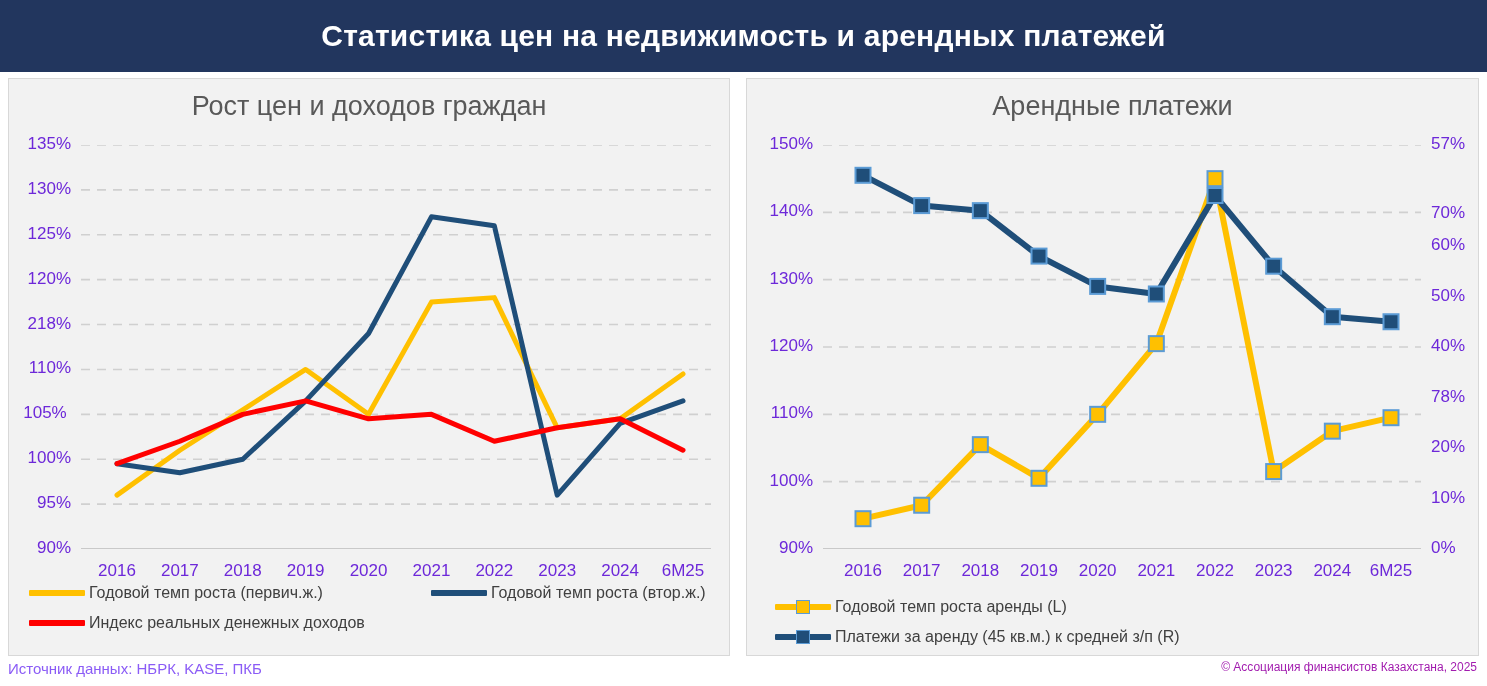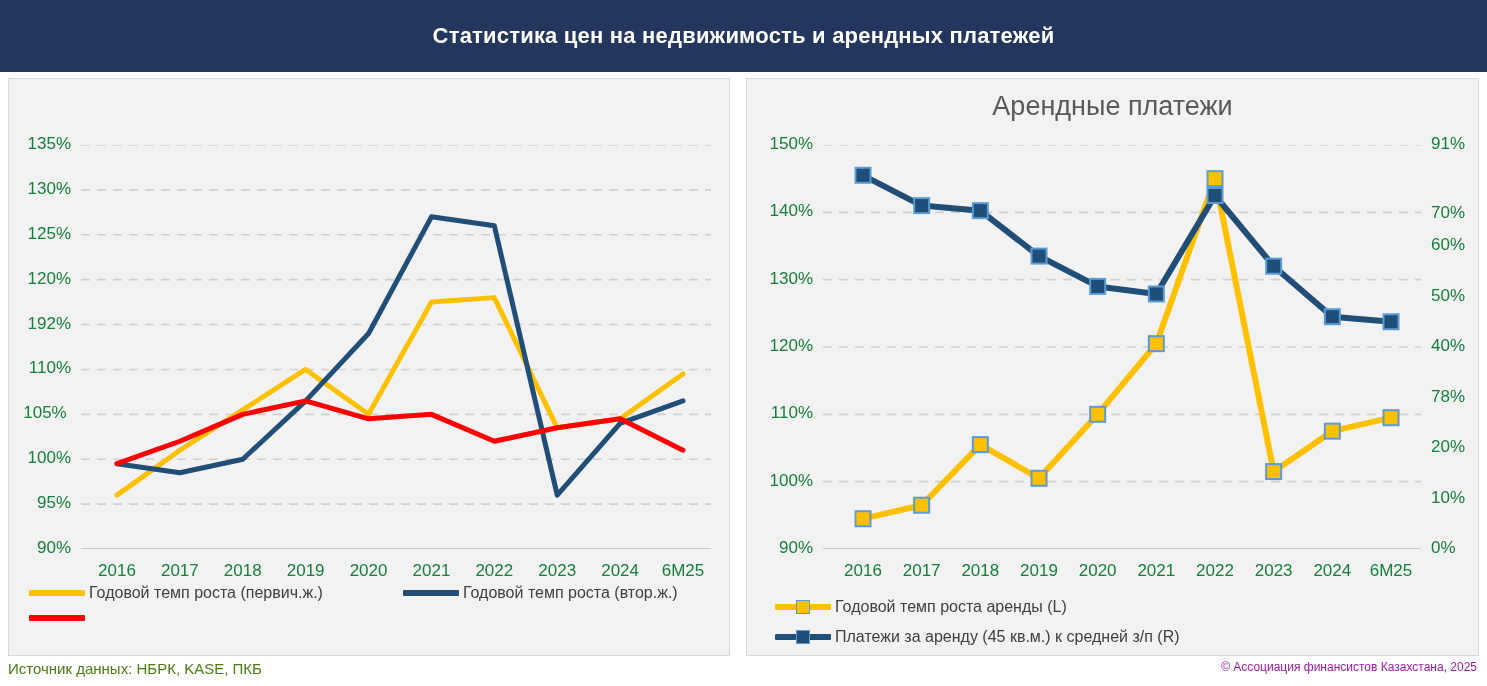--- a/index.html
+++ b/index.html
@@ -5,65 +5,66 @@
   html,body{margin:0;padding:0;}
   body{
     width:1487px;height:686px;background:#ffffff;
     font-family:"Liberation Sans",sans-serif;
     overflow:hidden;position:relative;
   }
   .banner{
     position:absolute;left:0;top:0;width:1487px;height:72px;
     background:#22365e;color:#ffffff;
     display:flex;align-items:center;justify-content:center;
-    font-size:22px;font-weight:700;letter-spacing:.2px;
+    font-size:30px;font-weight:700;letter-spacing:.2px;
   }
   .panels{position:absolute;left:0;top:78px;width:1487px;height:578px;}
   .panel{
     position:absolute;top:0;height:578px;
     background:#f2f2f2;border:1px solid #d8d8d8;box-sizing:border-box;
   }
   #panel-left{left:8px;width:722px;}
   #panel-right{left:746px;width:733px;padding-left:33px;}
   .panel-title{
     position:absolute;left:0;top:12px;width:100%;
     text-align:center;font-size:27px;color:#595959;font-weight:400;
   }
   .plot{position:absolute;}
   .plot svg{display:block;}
   .ylab,.xlab{
-    position:absolute;color:#15803d;font-size:17px;
+    position:absolute;color:#6d28d9;font-size:17px;
     white-space:nowrap;
   }
   .ylab{text-align:right;}
   .ylab.right{text-align:left;}
   .xlab{text-align:center;}
   .legend{position:absolute;font-size:16px;color:#404040;}
   .lg-item{display:flex;align-items:center;white-space:nowrap;}
   .lg-line{display:inline-block;width:56px;height:6px;border-radius:1px;margin-right:4px;position:relative;}
   .lg-line.marker::after{
     content:"";position:absolute;left:50%;top:50%;
     width:14px;height:14px;margin-left:-7px;margin-top:-7px;
     background:inherit;border:1.5px solid #5b9bd5;box-sizing:border-box;
   }
   .lg-text{line-height:1;}
   .footer{position:absolute;left:0;top:660px;width:1487px;height:26px;}
-  .src{position:absolute;left:8px;top:0;font-size:15px;color:#4d7c0f;}
+  .src{position:absolute;left:8px;top:0;font-size:15px;color:#8b5cf6;}
   .copy{position:absolute;right:10px;top:0;font-size:12px;color:#a21caf;}
 </style>
 </head>
 <body>
 
 <div class="banner">
   <span>Статистика цен на недвижимость и арендных платежей</span>
 </div>
 
 <div class="panels">
 
   <div class="panel" id="panel-left">
+    <div class="panel-title">Рост цен и доходов граждан</div>
     <div class="plot" id="plot-left" style="left:72px;top:66px;width:630px;height:404px;">
         <svg width="630" height="404">
           <line x1="0" x2="630" y1="404" y2="404" stroke="#c9c9c9" stroke-width="2"></line>
           <line x1="0" x2="630" y1="359.1111111111111" y2="359.1111111111111" stroke="#d0d0d0" stroke-width="1.6" stroke-dasharray="9 7"></line>
           <line x1="0" x2="630" y1="314.22222222222223" y2="314.22222222222223" stroke="#d0d0d0" stroke-width="1.6" stroke-dasharray="9 7"></line>
           <line x1="0" x2="630" y1="269.33333333333337" y2="269.33333333333337" stroke="#d0d0d0" stroke-width="1.6" stroke-dasharray="9 7"></line>
           <line x1="0" x2="630" y1="224.44444444444446" y2="224.44444444444446" stroke="#d0d0d0" stroke-width="1.6" stroke-dasharray="9 7"></line>
           <line x1="0" x2="630" y1="179.55555555555554" y2="179.55555555555554" stroke="#d0d0d0" stroke-width="1.6" stroke-dasharray="9 7"></line>
           <line x1="0" x2="630" y1="134.66666666666669" y2="134.66666666666669" stroke="#d0d0d0" stroke-width="1.6" stroke-dasharray="9 7"></line>
           <line x1="0" x2="630" y1="89.77777777777777" y2="89.77777777777777" stroke="#d0d0d0" stroke-width="1.6" stroke-dasharray="9 7"></line>
@@ -73,49 +74,50 @@
           <polyline points="36,318.7111111111111 98.88888888888889,327.68888888888887 161.77777777777777,314.22222222222223 224.66666666666666,255.86666666666667 287.55555555555554,188.53333333333333 350.44444444444446,71.82222222222225 413.3333333333333,80.79999999999995 476.22222222222223,350.1333333333333 539.1111111111111,278.31111111111113 602,255.86666666666667" fill="none" stroke="#1f4e79" stroke-width="5" stroke-linejoin="round" stroke-linecap="round"></polyline>
           <polyline points="36,318.7111111111111 98.88888888888889,296.26666666666665 161.77777777777777,269.33333333333337 224.66666666666666,255.86666666666667 287.55555555555554,273.8222222222222 350.44444444444446,269.33333333333337 413.3333333333333,296.26666666666665 476.22222222222223,282.8 539.1111111111111,273.8222222222222 602,305.24444444444447" fill="none" stroke="#ff0000" stroke-width="5" stroke-linejoin="round" stroke-linecap="round"></polyline>
         </svg>
       </div>
     <div id="ylabels-left">
         <div class="ylab" style="left: 10px; width: 52px; top: 459px; position: absolute;">90%</div>
         <div class="ylab" style="left: 10px; width: 52px; top: 414.111px; position: absolute;">95%</div>
         <div class="ylab" style="left: 10px; width: 52px; top: 369.222px; position: absolute;">100%</div>
         <div class="ylab" style="left: 10px; width: 52px; top: 324.333px; position: absolute; text-align: center;">105%</div>
         <div class="ylab" style="left: 10px; width: 52px; top: 279.444px; position: absolute;">110%</div>
-        <div class="ylab" style="left: 10px; width: 52px; top: 234.556px; position: absolute;">192%</div>
+        <div class="ylab" style="left: 10px; width: 52px; top: 234.556px; position: absolute;">218%</div>
         <div class="ylab" style="left: 10px; width: 52px; top: 189.667px; position: absolute;">120%</div>
         <div class="ylab" style="left: 10px; width: 52px; top: 144.778px; position: absolute;">125%</div>
         <div class="ylab" style="left: 10px; width: 52px; top: 99.8889px; position: absolute;">130%</div>
         <div class="ylab" style="left: 10px; width: 52px; top: 55px; position: absolute;">135%</div>
       </div>
     <div id="xlabels-left">
         <div class="xlab" style="position: absolute; left: 74px; width: 68px; top: 482px;">2016</div>
         <div class="xlab" style="position: absolute; left: 136.889px; width: 68px; top: 482px;">2017</div>
         <div class="xlab" style="position: absolute; left: 199.778px; width: 68px; top: 482px;">2018</div>
         <div class="xlab" style="position: absolute; left: 262.667px; width: 68px; top: 482px;">2019</div>
         <div class="xlab" style="position: absolute; left: 325.556px; width: 68px; top: 482px;">2020</div>
         <div class="xlab" style="position: absolute; left: 388.444px; width: 68px; top: 482px;">2021</div>
         <div class="xlab" style="position: absolute; left: 451.333px; width: 68px; top: 482px;">2022</div>
         <div class="xlab" style="position: absolute; left: 514.222px; width: 68px; top: 482px;">2023</div>
         <div class="xlab" style="position: absolute; left: 577.111px; width: 68px; top: 482px;">2024</div>
         <div class="xlab" style="position: absolute; left: 640px; width: 68px; top: 482px;">6M25</div>
       </div>
-    <div class="legend" id="legend-left" style="left: 20px; top: 506px; width: 690px; display: flex; flex-wrap: wrap; align-items: center; gap: 14px 80px;">
+    <div class="legend" id="legend-left" style="left: 20px; top: 506px; width: 690px; display: flex; flex-wrap: wrap; align-items: center; gap: 14px 108px;">
         <div class="lg-item">
           <span class="lg-line" style="background: rgb(255, 192, 0);"></span>
           <span class="lg-text">Годовой темп роста (первич.ж.)</span>
         </div>
         <div class="lg-item">
           <span class="lg-line" style="background: rgb(31, 78, 121);"></span>
           <span class="lg-text">Годовой темп роста (втор.ж.)</span>
         </div>
         <div class="lg-item">
           <span class="lg-line" style="background: rgb(255, 0, 0);"></span>
+          <span class="lg-text">Индекс реальных денежных доходов</span>
         </div>
       </div>
   </div>
 
   <div class="panel" id="panel-right">
     <div class="panel-title">Арендные платежи</div>
     <div class="plot" id="plot-right" style="left:76px;top:66px;width:598px;height:404px;">
         <svg width="598" height="404">
           <line x1="0" x2="598" y1="404" y2="404" stroke="#c9c9c9" stroke-width="2"></line>
           <line x1="0" x2="598" y1="336.6666666666667" y2="336.6666666666667" stroke="#d0d0d0" stroke-width="1.6" stroke-dasharray="9 7"></line>
@@ -159,21 +161,21 @@
       </div>
     <div id="ylabels-right2">
         <div class="ylab right" style="left: 684px; width: 56px; top: 459px; position: absolute;">0%</div>
         <div class="ylab right" style="left: 684px; width: 56px; top: 408.5px; position: absolute;">10%</div>
         <div class="ylab right" style="left: 684px; width: 56px; top: 358px; position: absolute;">20%</div>
         <div class="ylab right" style="left: 684px; width: 56px; top: 307.5px; position: absolute;">78%</div>
         <div class="ylab right" style="left: 684px; width: 56px; top: 257px; position: absolute;">40%</div>
         <div class="ylab right" style="left: 684px; width: 56px; top: 206.5px; position: absolute;">50%</div>
         <div class="ylab right" style="left: 684px; width: 56px; top: 156px; position: absolute;">60%</div>
         <div class="ylab right" style="left: 684px; width: 56px; top: 115px; position: absolute; margin-top: 9px;">70%</div>
-        <div class="ylab right" style="left: 684px; width: 56px; top: 55px; position: absolute;">91%</div>
+        <div class="ylab right" style="left: 684px; width: 56px; top: 55px; position: absolute;">57%</div>
       </div>
     <div id="xlabels-right">
         <div class="xlab" style="position: absolute; left: 82px; width: 68px; top: 482px;">2016</div>
         <div class="xlab" style="position: absolute; left: 140.667px; width: 68px; top: 482px;">2017</div>
         <div class="xlab" style="position: absolute; left: 199.333px; width: 68px; top: 482px;">2018</div>
         <div class="xlab" style="position: absolute; left: 258px; width: 68px; top: 482px;">2019</div>
         <div class="xlab" style="position: absolute; left: 316.667px; width: 68px; top: 482px;">2020</div>
         <div class="xlab" style="position: absolute; left: 375.333px; width: 68px; top: 482px;">2021</div>
         <div class="xlab" style="position: absolute; left: 434px; width: 68px; top: 482px;">2022</div>
         <div class="xlab" style="position: absolute; left: 492.667px; width: 68px; top: 482px;">2023</div>

